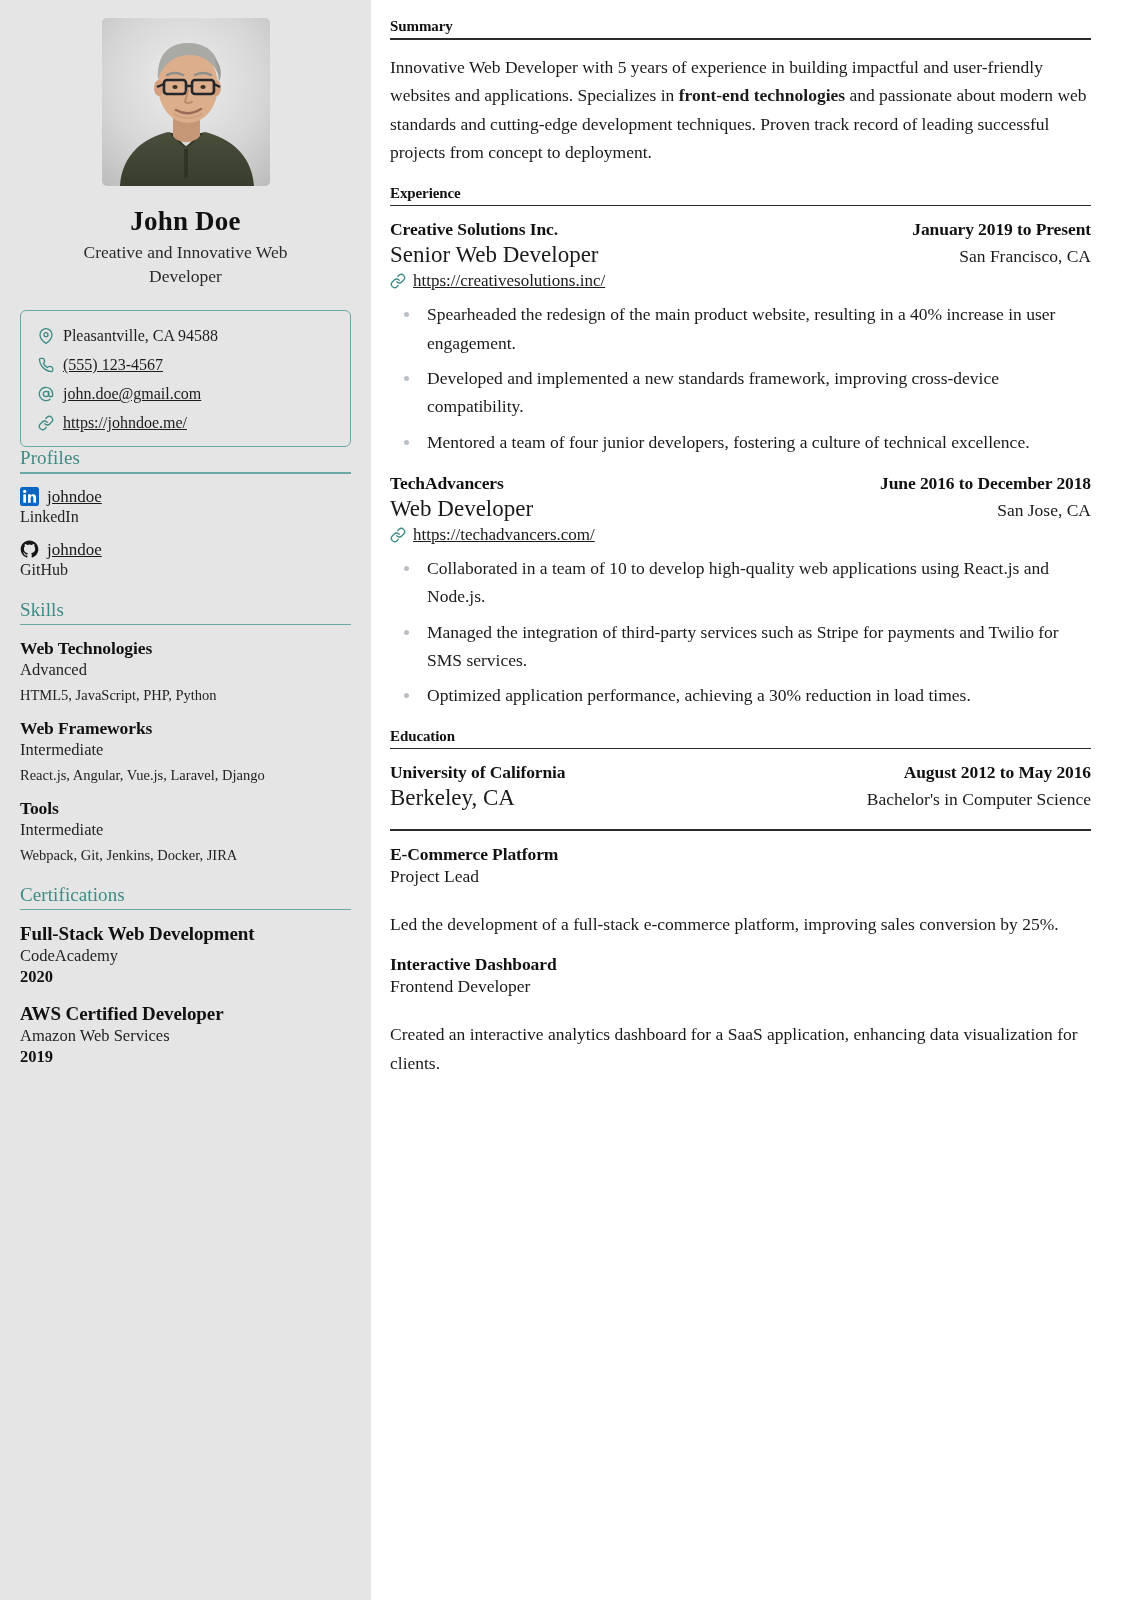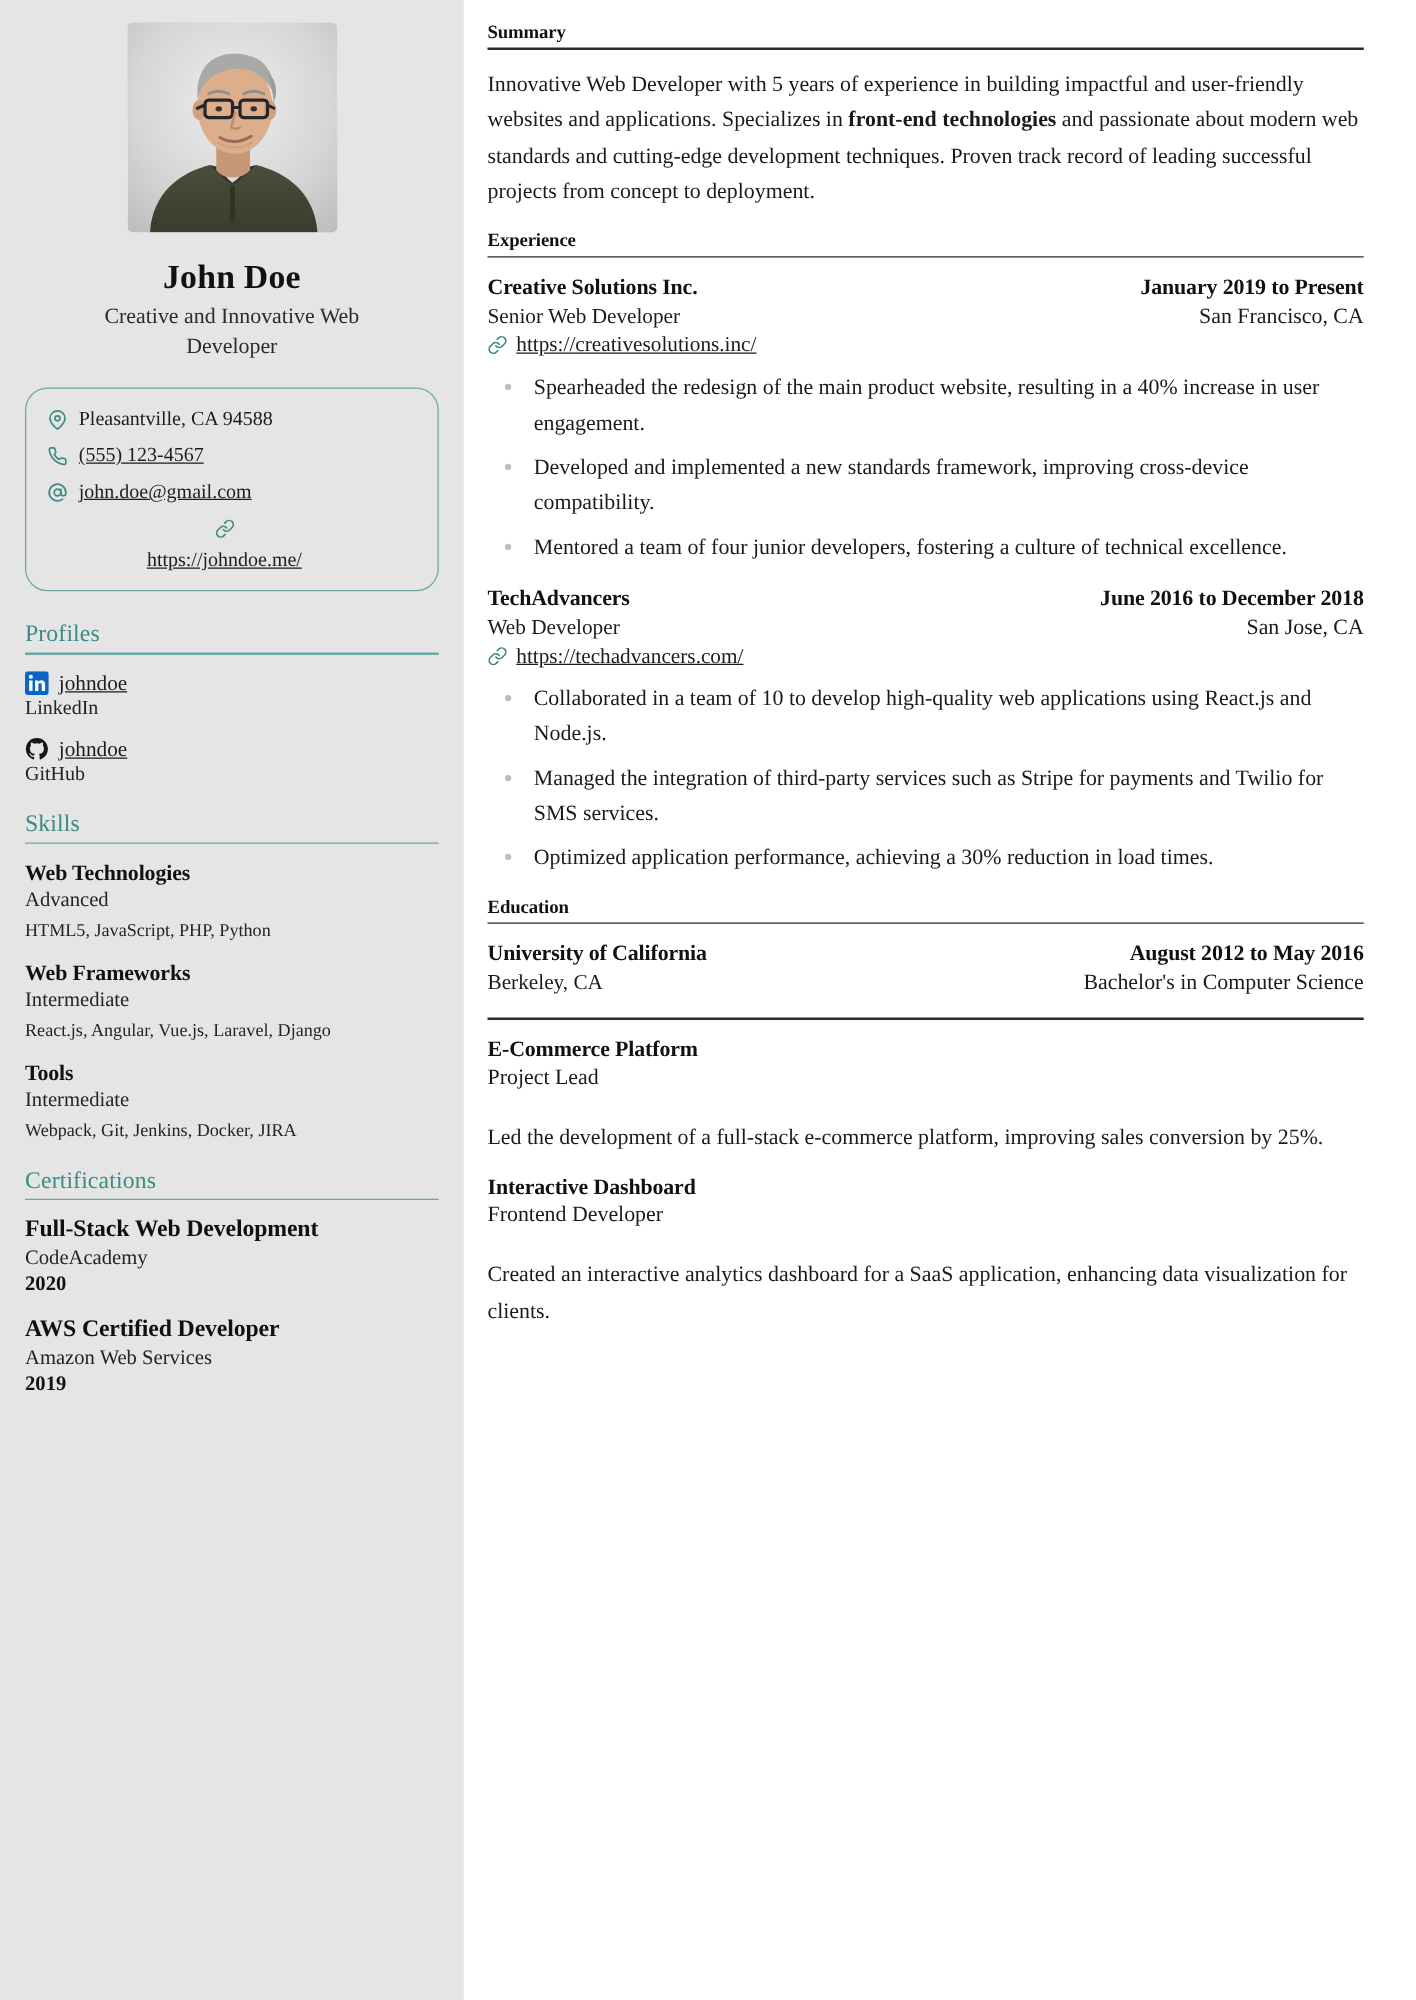--- a/index.html
+++ b/index.html
@@ -55,33 +55,32 @@
   .headline {
     text-align: center;
     font-size: 17.5px;
     line-height: 1.35;
     color: #2b2b2b;
     margin: 0 40px 22px 40px;
   }
 
   .contact-box {
     border: 1.4px solid #6aa9a3;
-    border-radius: 18px;
+    border-radius: 6px;
     padding: 16px 28px 14px 16px;
-    margin-bottom: 24px;
   }
   .contact-row {
     display: flex;
     align-items: center;
     gap: 9px;
     margin-bottom: 11px;
     font-size: 16px;
     color: #1d1d1d;
   }
-  .contact-row:last-child { margin-bottom: 0; flex-direction: column; }
+  .contact-row:last-child { margin-bottom: 0; }
   .contact-row .ico {
     width: 17px; height: 17px;
     flex: 0 0 17px;
     display: flex; align-items: center; justify-content: center;
     color: #3d8b85;
   }
   .contact-row .ico svg { width: 16px; height: 16px; display:block; }
   .contact-link { text-decoration: underline; color: #1d1d1d; }
 
   .side-heading {
@@ -149,21 +148,21 @@
 
   .entry { margin-bottom: 17px; }
   .entry:last-child { margin-bottom: 0; }
   .entry-line {
     display: flex;
     justify-content: space-between;
     align-items: baseline;
   }
   .e-org { font-size: 17.5px; font-weight: bold; color: #111; letter-spacing:-0.1px;}
   .e-date { font-size: 17.5px; font-weight: bold; color: #111; text-align: right; letter-spacing:-0.1px;}
-  .e-pos { font-size: 17px; color: #1a1a1a; }
+  .e-pos { font-size: 23px; color: #1a1a1a; }
   .e-loc { font-size: 17.5px; color: #1a1a1a; text-align: right; }
   .entry-line.sub { margin-top: 2px; }
 
   .e-url {
     display: flex; align-items: center; gap: 7px;
     margin-top: 3px;
     font-size: 17px;
   }
   .e-url .lico { width: 16px; height: 16px; flex:0 0 16px; color: #3d8b85; display:flex; }
   .e-url .lico svg { width: 16px; height: 16px; display:block; }

